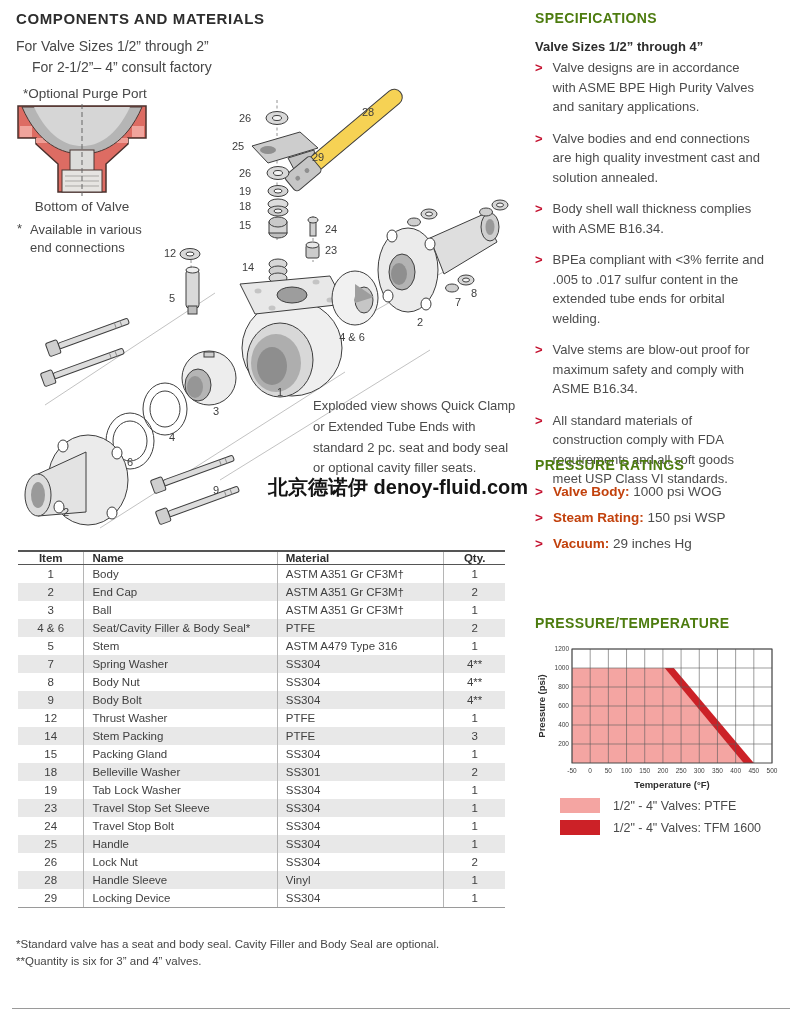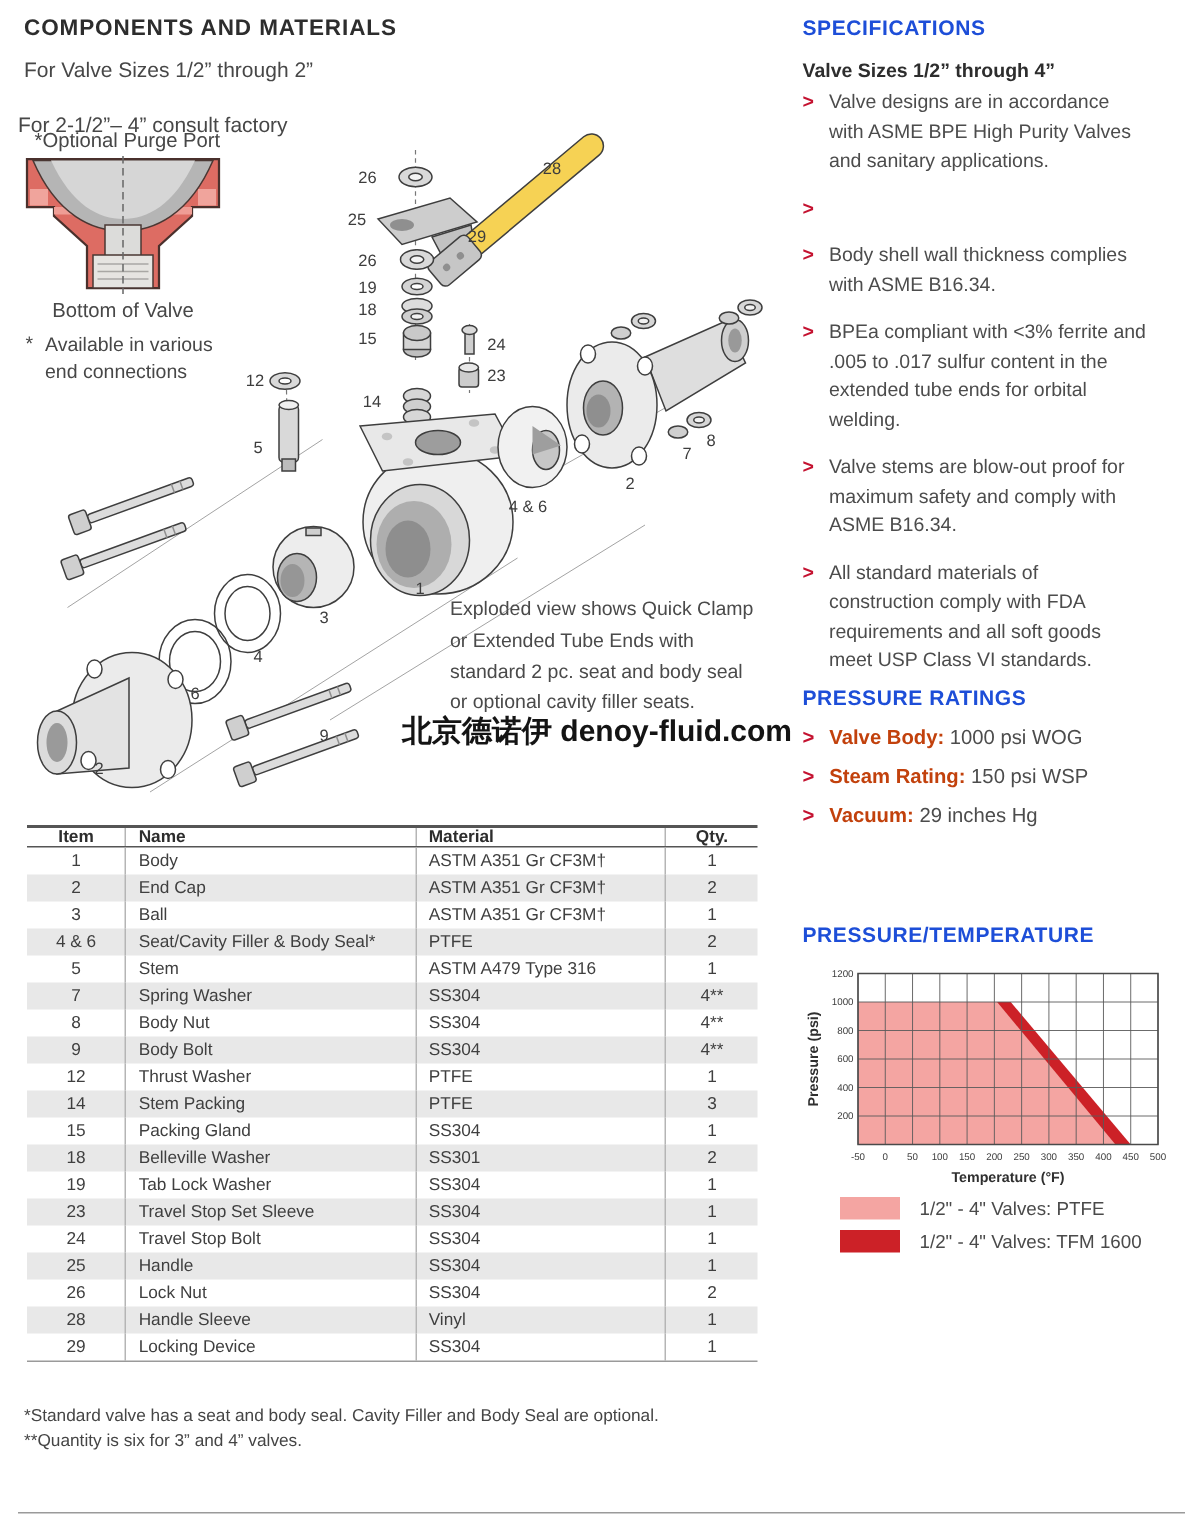--- a/index.html
+++ b/index.html
@@ -1,26 +1,26 @@
 <!DOCTYPE html>
 <html><head>
 <meta charset="utf-8">
 <style>
   html,body{margin:0;padding:0;background:#fff;}
   .page{position:relative;width:800px;height:1014px;background:#fff;overflow:hidden;
         font-family:"Liberation Sans",sans-serif;color:#3f3f3f;}
   .abs{position:absolute;}
   .h1{font-size:15px;font-weight:bold;letter-spacing:.6px;color:#2d2d2d;text-align:center;}
-  .h2{font-size:14px;font-weight:bold;letter-spacing:.4px;color:#1d4ed8;}
+  .h2{font-size:14px;font-weight:bold;letter-spacing:.4px;color:#4d7c0f;}
   .intro{font-size:14px;color:#474747;}
   .figlabel{font-size:13.5px;color:#474747;}
   .figcap{font-size:13.5px;color:#474747;text-align:center;width:140px;}
   .note{font-size:13px;color:#474747;line-height:1.35;}
   .note .ast{position:absolute;left:-13px;top:-1px;}
-  .caption{font-size:13px;color:#4a4a4a;line-height:1.6;}
+  .caption{font-size:13px;color:#4a4a4a;line-height:1.6;margin-left:13px;}
   .watermark{font-size:20px;font-weight:bold;color:#141414;white-space:nowrap;
       text-shadow:-1px -1px 0 #fff,1px -1px 0 #fff,-1px 1px 0 #fff,1px 1px 0 #fff,0 0 3px #fff;}
   .subhead{font-size:13px;font-weight:bold;color:#2d2d2d;margin-bottom:10px;}
   .bullet{display:flex;gap:10px;margin-bottom:12px;font-size:13px;line-height:1.5;color:#4c4c4c;}
   .bullet .marker{color:#c41230;font-weight:bold;flex:0 0 auto;}
   .bullet .btext{width:212px;}
   .rating{display:flex;gap:10px;margin-bottom:11px;font-size:13.5px;color:#4c4c4c;}
   .rating .marker{color:#c41230;font-weight:bold;}
   .rating b{color:#c2410c;}
   table.parts{border-collapse:collapse;width:487px;font-size:11.5px;color:#3f3f3f;}
@@ -48,21 +48,21 @@
   text.tick{font-size:6.5px;fill:#3d3d3d;font-family:"Liberation Sans",sans-serif;}
   text.axlabel{font-size:9.5px;font-weight:bold;fill:#2f2f2f;font-family:"Liberation Sans",sans-serif;}
 </style>
 </head>
 <body>
 
 <div class="page">
 
   <div class="abs h1" style="left:16px;top:10px;">COMPONENTS AND MATERIALS</div>
   <div class="abs intro" style="left:16px;top:38px;">For Valve Sizes 1/2” through 2”</div>
-  <div class="abs intro" style="left:12px;top:59px;margin-top:16px;">For 2-1/2”– 4” consult factory</div>
+  <div class="abs intro" style="left:32px;top:59px;">For 2-1/2”– 4” consult factory</div>
 
   <div class="abs figlabel" style="left:23px;top:86px;">*Optional Purge Port</div>
   <svg class="abs" style="left:12px;top:104px;" width="140" height="92" viewBox="0 0 140 92">
     <path d="M6,2 H134 V34 H116 V40 L94,60 V88 H46 V60 L24,40 V34 H6 Z" fill="#dd6c63" stroke="#4a302c" stroke-width="1.5"></path>
     <rect x="24" y="34" width="92" height="5" fill="#ef9d95"></rect>
     <rect x="8" y="22" width="12" height="11" fill="#f0a49c"></rect>
     <rect x="120" y="22" width="12" height="11" fill="#f0a49c"></rect>
     <path d="M10,3 C26,40 50,50 70,50 C90,50 114,40 130,3 Z" fill="#b5b5b5" stroke="#4a3733"></path>
     <path d="M22,3 C36,33 54,42 70,42 C86,42 104,33 118,3 Z" fill="#d6d6d6"></path>
     <rect x="58" y="46" width="24" height="22" fill="#dcdcda" stroke="#4a3733"></rect>
@@ -402,20 +402,21 @@
 
   <div class="abs h2" style="left:535px;top:10px;">SPECIFICATIONS</div>
   <div class="abs subhead" style="left:535px;top:39px;">Valve Sizes 1/2” through 4”</div>
   <div class="abs" style="left:535px;top:58px;width:250px;">
       <div class="bullet">
         <span class="marker">&gt;</span>
         <span class="btext">Valve designs are in accordance with ASME BPE High Purity Valves and sanitary applications.</span>
       </div>
       <div class="bullet">
         <span class="marker">&gt;</span>
+        <span class="btext">Valve bodies and end connections are high quality investment cast and solution annealed.</span>
       </div>
       <div class="bullet">
         <span class="marker">&gt;</span>
         <span class="btext">Body shell wall thickness complies with ASME B16.34.</span>
       </div>
       <div class="bullet">
         <span class="marker">&gt;</span>
         <span class="btext">BPEa compliant with &lt;3% ferrite and .005 to .017 sulfur content in the extended tube ends for orbital welding.</span>
       </div>
       <div class="bullet">

